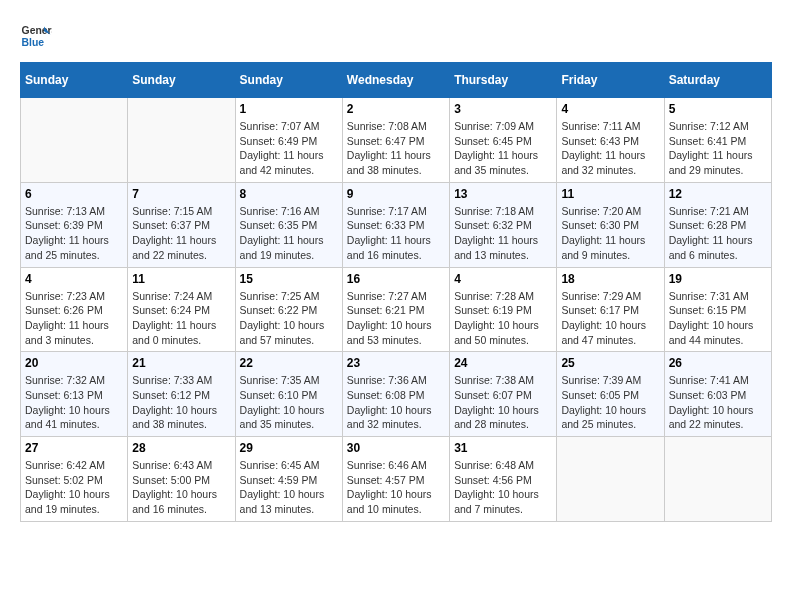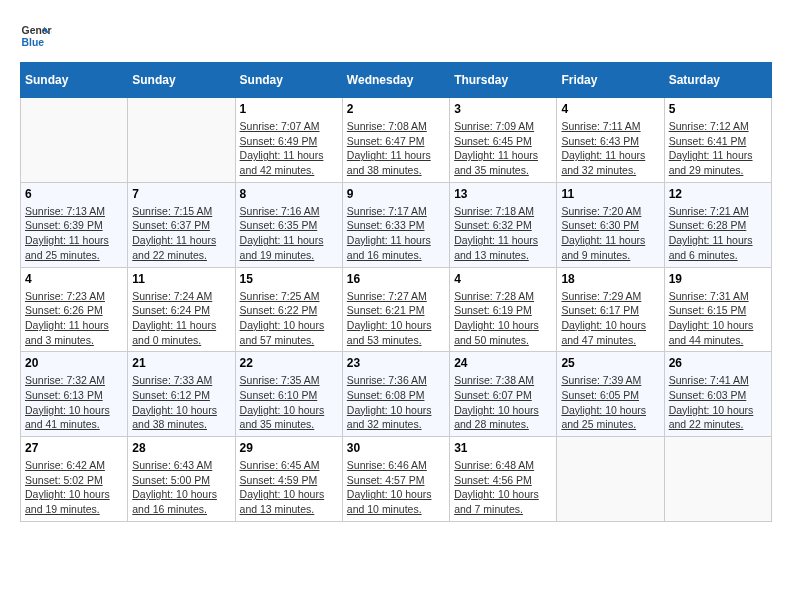--- a/index.html
+++ b/index.html
@@ -60,21 +60,20 @@
     .day-num {
       font-weight: bold;
       font-size: 12px;
       margin-bottom: 3px;
       display: block;
     }
     .day-detail {
       color: #333;
       font-size: 10.5px;
       line-height: 1.4;
-      text-decoration: underline;
     }
     .calendar tr:nth-child(even) td { background: #f5f8ff; }
     .calendar tr:nth-child(even) td.empty { background: #f0f0f0; }
   </style>
 </head>
 <body>
 
 <div class="header">
   <div class="logo">
     <svg class="logo-icon" viewBox="0 0 40 40">

